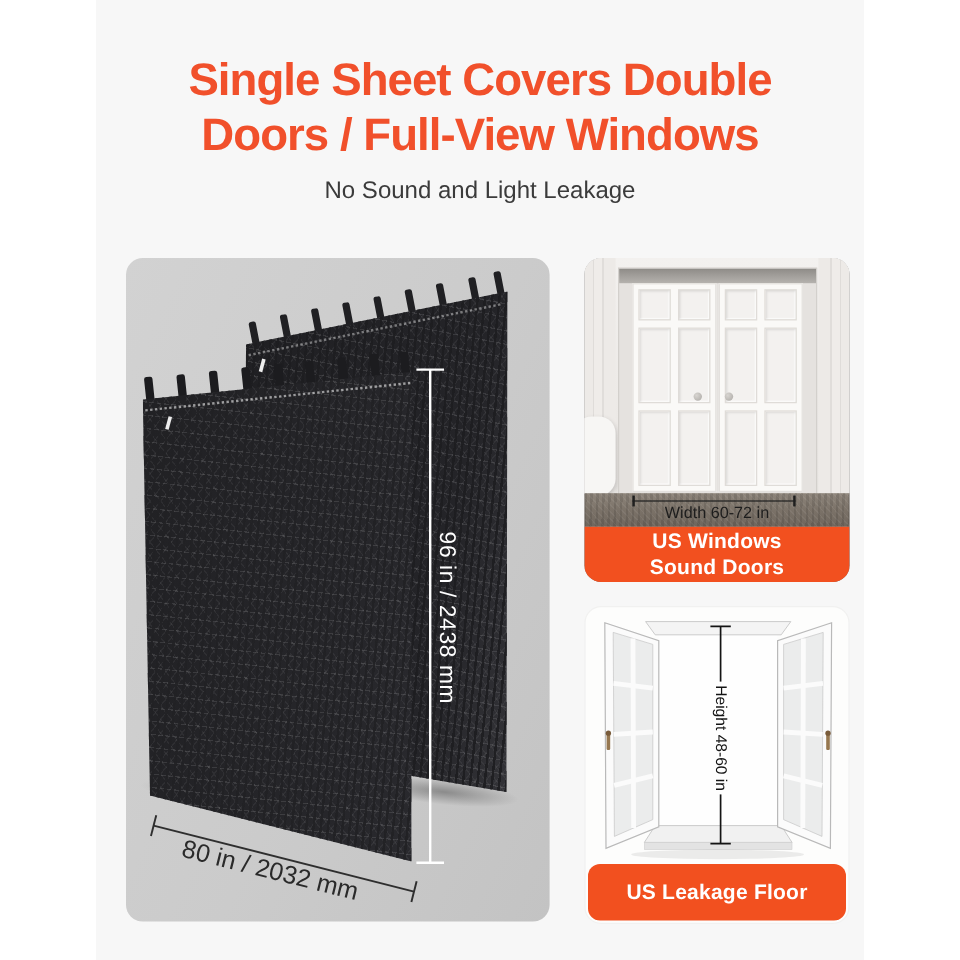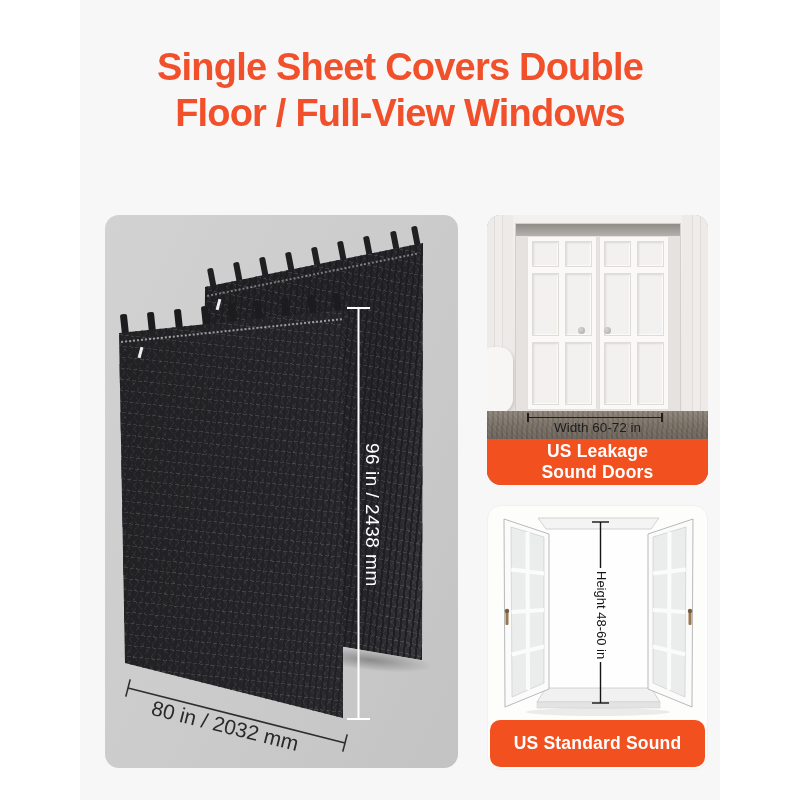--- a/index.html
+++ b/index.html
@@ -99,22 +99,23 @@
            color:#fff;font-weight:700;font-size:17.5px;line-height:21px;letter-spacing:.2px;}
 </style>
 </head>
 <body>
 
 <div class="page">
   <div class="content-bg"></div>
 
   <div class="title">
     <div>Single Sheet Covers Double</div>
-    <div>Floor / Full-View Windows</div>
-  </div>
+    <div>Doors / Full-View Windows</div>
+  </div>
+  <div class="subtitle">No Sound and Light Leakage</div>
 
   <div class="blanket-card">
 
     <div class="tab back" style="left:104px;top:53px;"></div>
     <div class="tab back" style="left:130px;top:47px;"></div>
     <div class="tab back" style="left:156px;top:42px;"></div>
     <div class="tab back" style="left:182px;top:37px;"></div>
     <div class="tab back" style="left:208px;top:32px;"></div>
     <div class="tab back" style="left:234px;top:26px;"></div>
     <div class="tab back" style="left:260px;top:21px;"></div>
@@ -184,21 +185,21 @@
         <div class="knob kl"></div>
         <div class="knob kr"></div>
       </div>
       <div class="carpet"></div>
       <div class="wline"></div>
       <div class="wtick t1"></div>
       <div class="wtick t2"></div>
       <div class="wlabel">Width 60-72 in</div>
     </div>
     <div class="banner">
-      <div>US Leakage</div>
+      <div>US Windows</div>
       <div>Sound Doors</div>
     </div>
   </div>
 
   <div class="windows-card">
     <svg class="win-illu" viewBox="0 0 221 218">
 
       <rect x="61" y="22" width="99" height="161" fill="#FEFEFE"></rect>
 
       <polygon points="50,12 171,12 163,23 58,23" fill="#F4F4F4" stroke="#C9C9C9" stroke-width="0.8"></polygon>
@@ -228,16 +229,16 @@
         <rect x="200.5" y="106" width="3" height="13" rx="1" fill="#96774F"></rect>
         <circle cx="202" cy="105" r="2.2" fill="#7A5C3B"></circle>
       </g>
 
       <line x1="112.5" y1="16" x2="112.5" y2="197" stroke="#141414" stroke-width="1.4"></line>
       <line x1="104" y1="16" x2="121" y2="16" stroke="#141414" stroke-width="1.4"></line>
       <line x1="104" y1="197" x2="121" y2="197" stroke="#141414" stroke-width="1.4"></line>
     </svg>
     <div class="hlabel">Height 48-60 in</div>
     <div class="banner2">
-      <div>US Standard Sound</div>
+      <div>US Leakage Floor</div>
     </div>
   </div>
 </div>
 
 </body></html>

